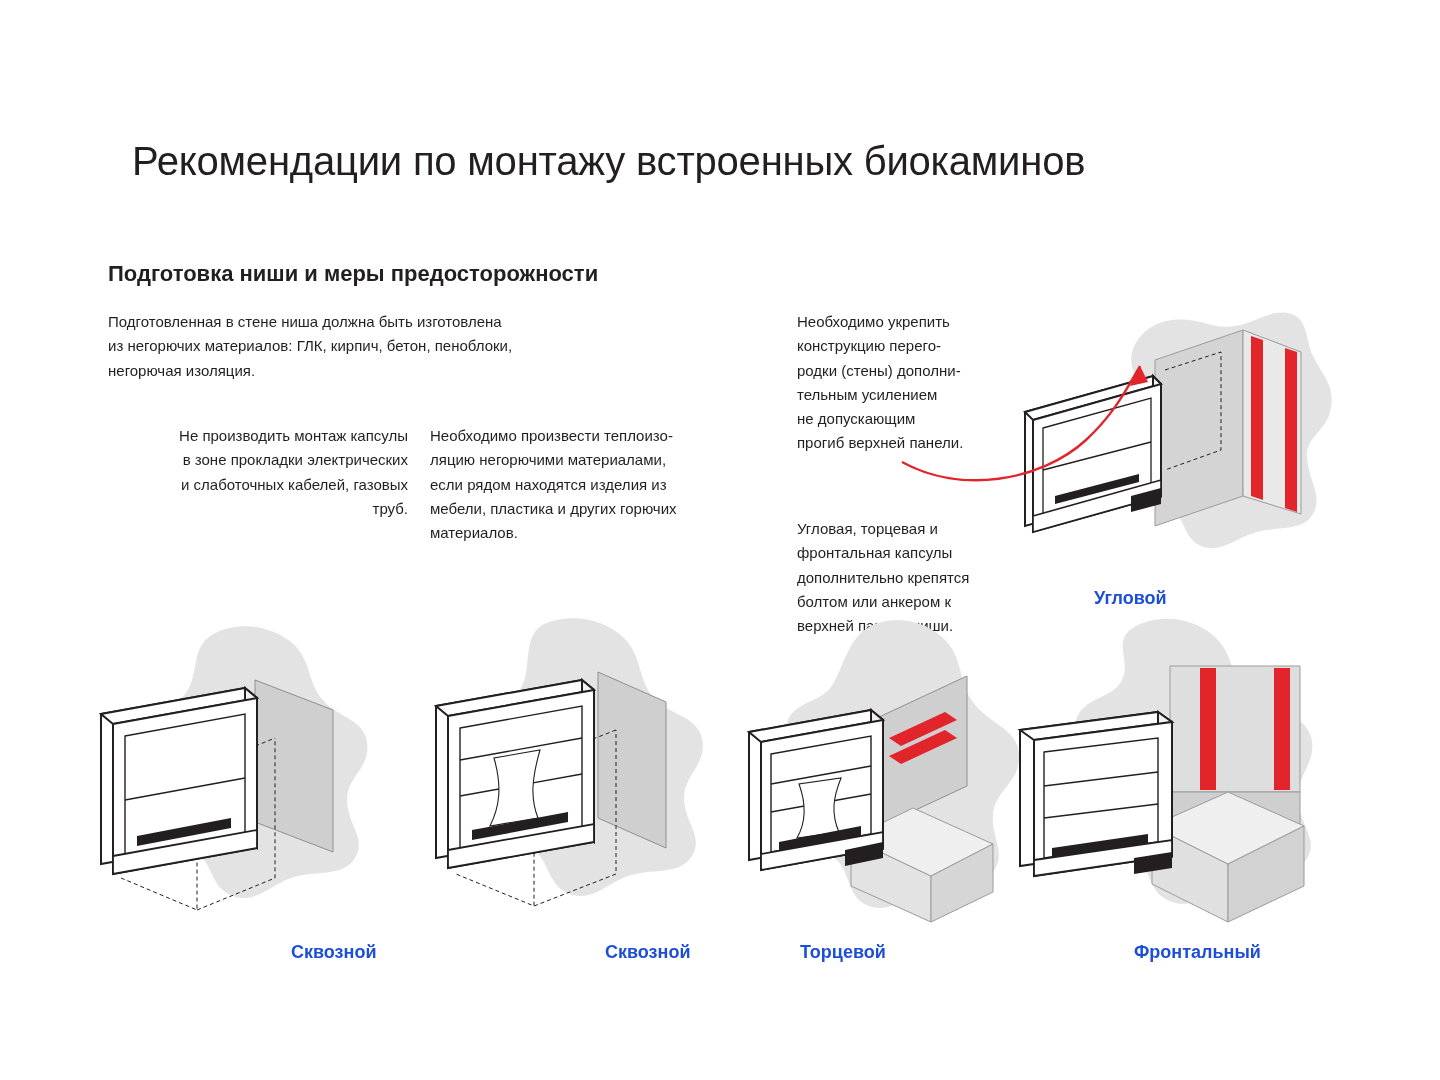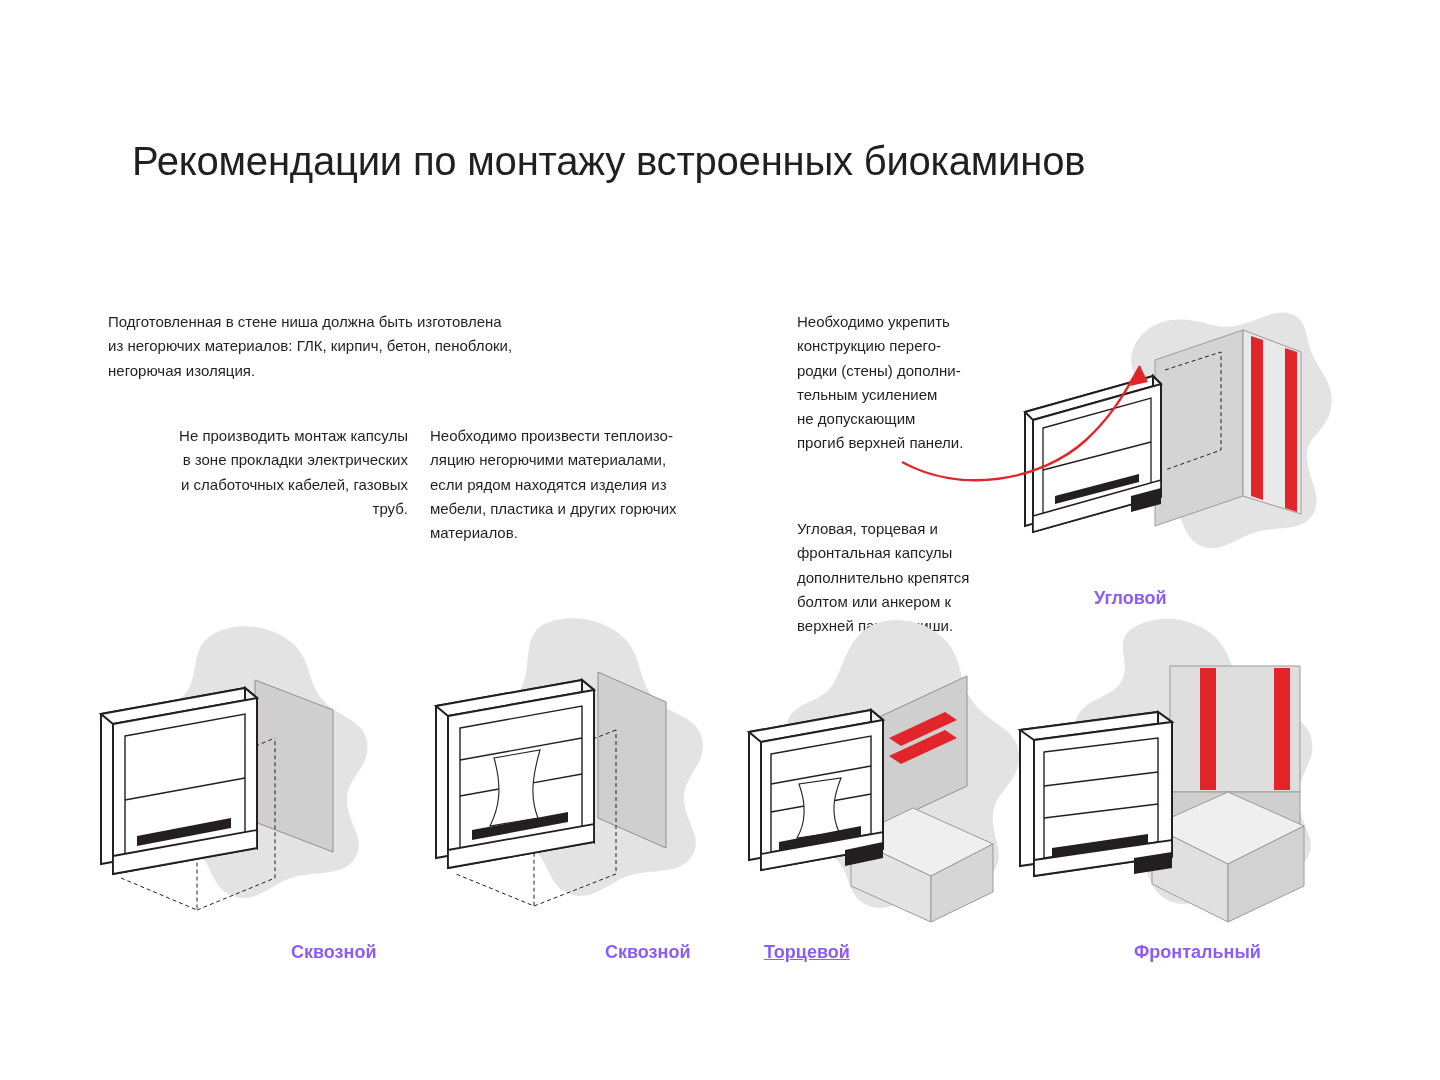--- a/index.html
+++ b/index.html
@@ -57,27 +57,27 @@
   .para-left    { left: 108px; top: 424px; width: 300px; text-align: right; }
   .para-mid     { left: 430px; top: 424px; width: 330px; }
   .para-top-right { left: 797px; top: 310px; width: 250px; }
   .para-bot-right { left: 797px; top: 517px; width: 255px; }
 
   
   .caption {
     position: absolute;
     font-size: 18px;
     font-weight: bold;
-    color: #8b5cf6;
+    color: #1d4ed8;
     white-space: nowrap;
   }
   .cap-corner   { left: 1094px; top: 588px; }
   .cap-cabinet  { left: 291px;  top: 942px; }
   .cap-through  { left: 605px;  top: 942px; }
-  .cap-end      { left: 764px;  top: 942px; text-decoration: underline; }
+  .cap-end      { left: 800px;  top: 942px; }
   .cap-front    { left: 1134px; top: 942px; }
 
   
   .fig {
     position: absolute;
   }
   .fig svg { display: block; }
 
   .fig-corner   { left: 1005px; top: 300px; }
   .fig-cabinet  { left: 85px;   top: 610px; }
@@ -87,20 +87,21 @@
 
   .fig-arrow { left: 900px; top: 330px; }
 </style>
 </head>
 <body>
 
 <div class="page">
 
   <h1 class="page-title">Рекомендации по монтажу встроенных биокаминов</h1>
 
+  <h2 class="section-heading">Подготовка ниши и меры предосторожности</h2>
 
   <div class="para para-intro">Подготовленная в стене ниша должна быть изготовлена
 из негорючих материалов: ГЛК, кирпич, бетон, пеноблоки,
 негорючая изоляция.</div>
   <div class="para para-left">Не производить монтаж капсулы
 в зоне прокладки электрических
 и слаботочных кабелей, газовых
 труб.</div>
   <div class="para para-top-right">Необходимо укрепить
 конструкцию перего-

